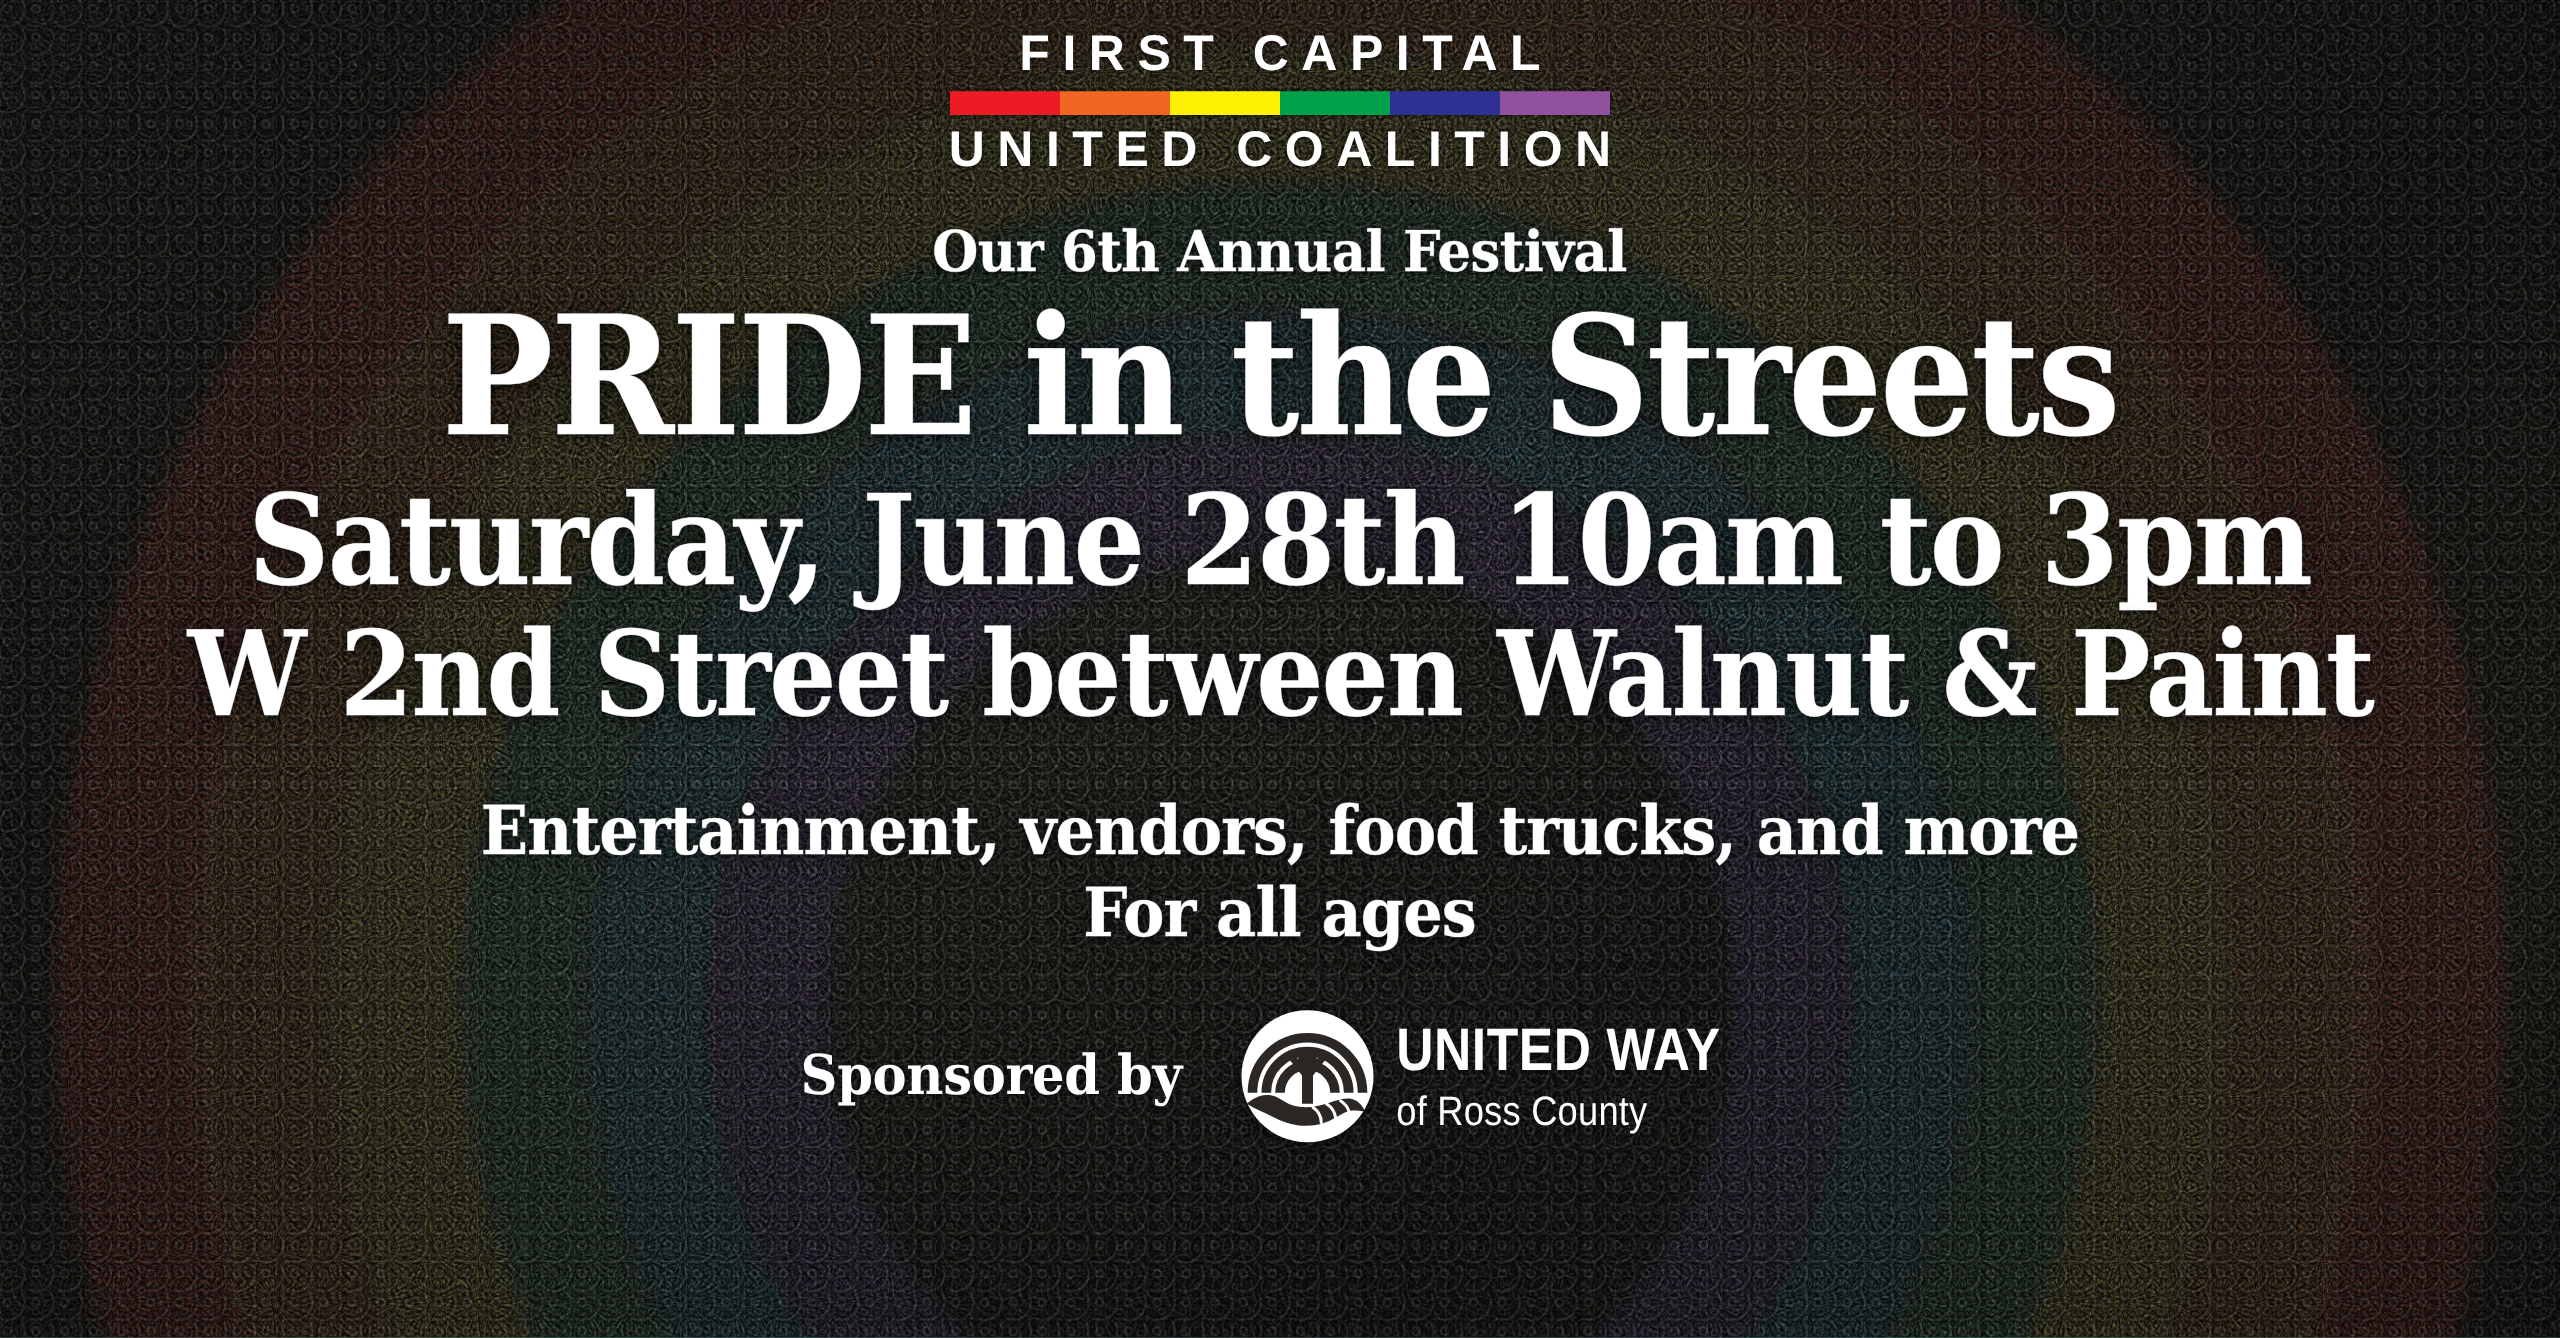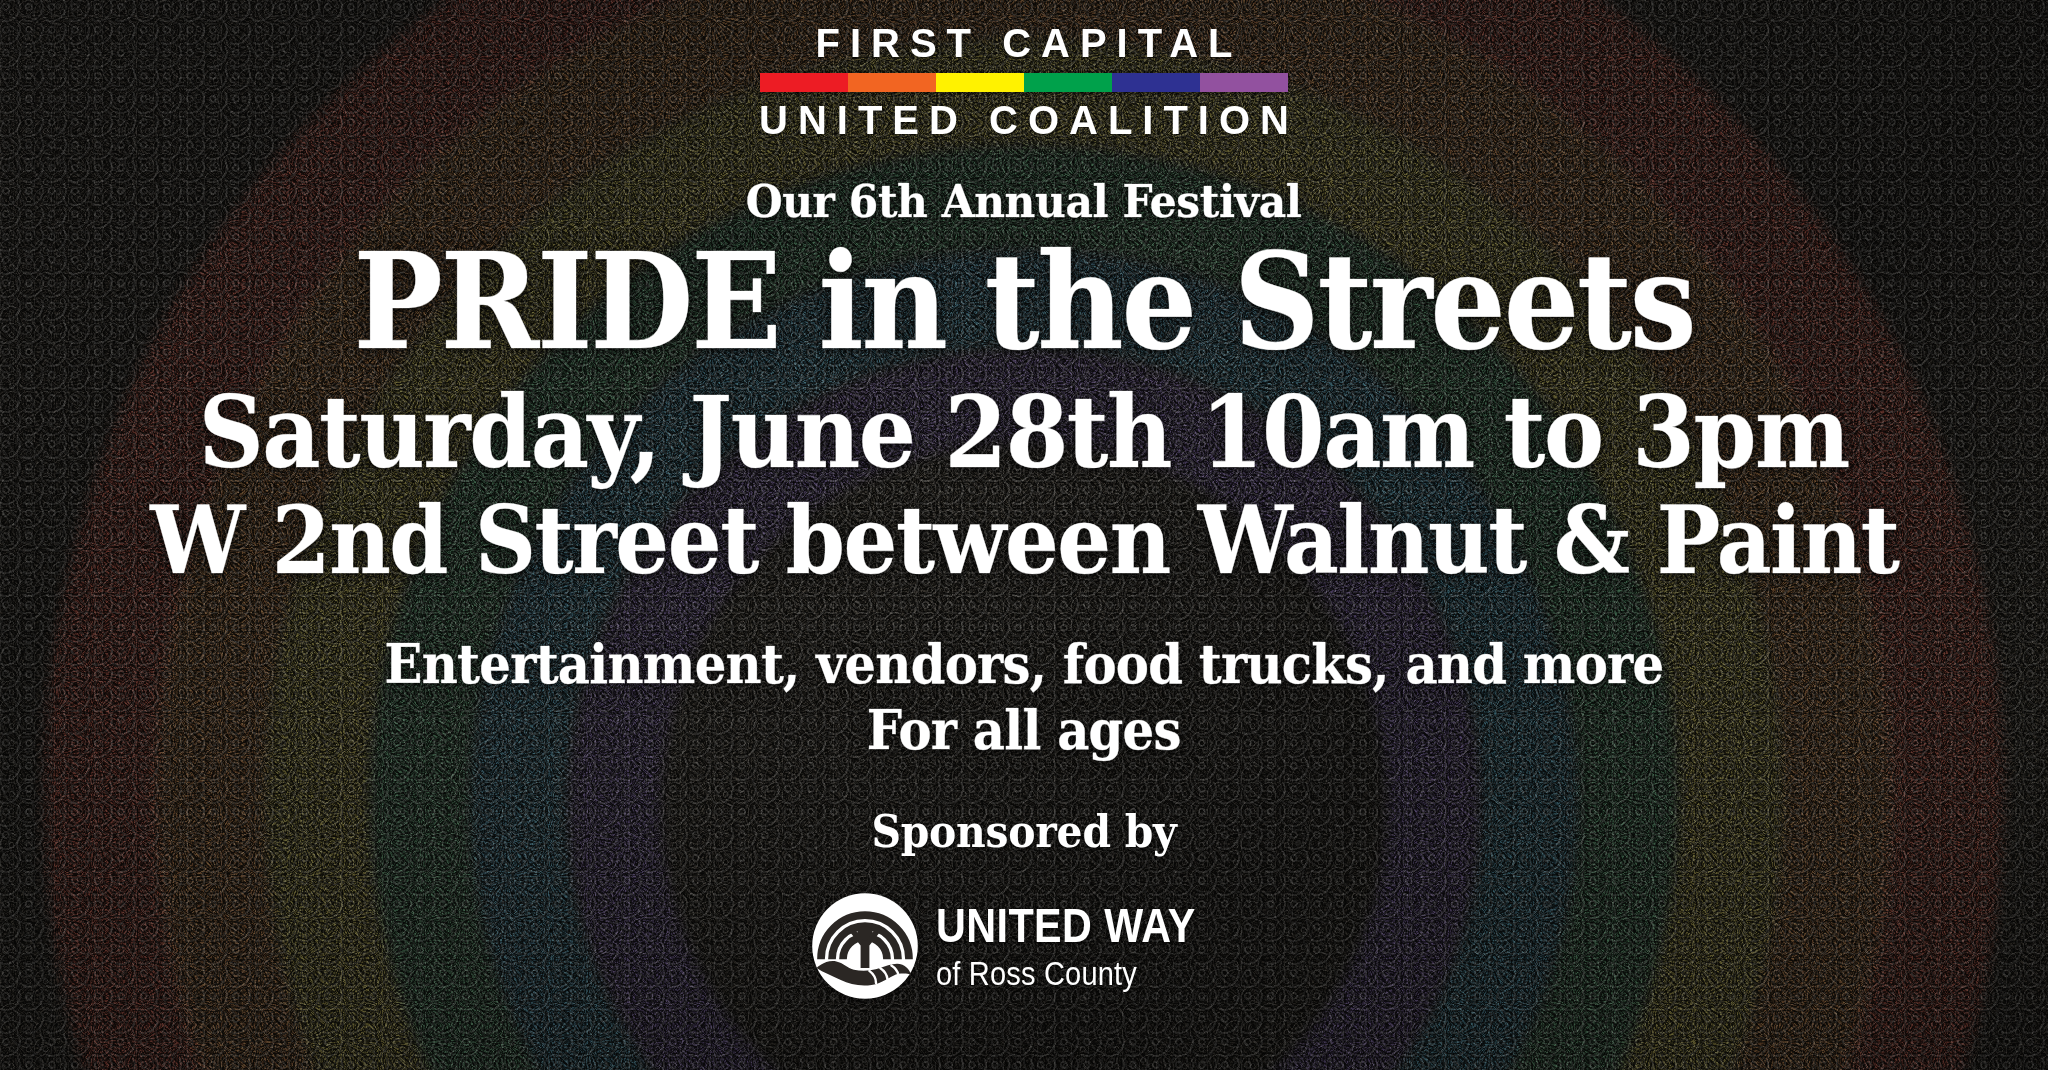--- a/index.html
+++ b/index.html
@@ -155,21 +155,20 @@
   .dateline  { font-size:100px; letter-spacing:-1.6px; margin-top:10px; transform:scaleX(.90); line-height:1.08; }
   .placeline { font-size:94px;  letter-spacing:-1.6px; margin-top:4px;  transform:scaleX(.90); line-height:1.08; }
   .blurb1    { font-size:54px;  letter-spacing:-0.8px; margin-top:40px; transform:scaleX(.92); }
   .blurb2    { font-size:54px;  letter-spacing:-0.8px; margin-top:2px;  transform:scaleX(.92); }
 
   
   .sponsor-row {
     display:flex; align-items:center; justify-content:center;
     gap:34px;
     margin-top:44px;
-    flex-direction:column;
   }
   .sponsored-by {
     color:#fff;
     font-family:"DejaVu Serif","Liberation Serif", serif;
     font-weight:bold;
     font-size:44px;
     letter-spacing:-0.3px;
     transform:scaleX(.93);
     text-shadow:0 2px 6px rgba(0,0,0,.6);
     white-space:nowrap;

